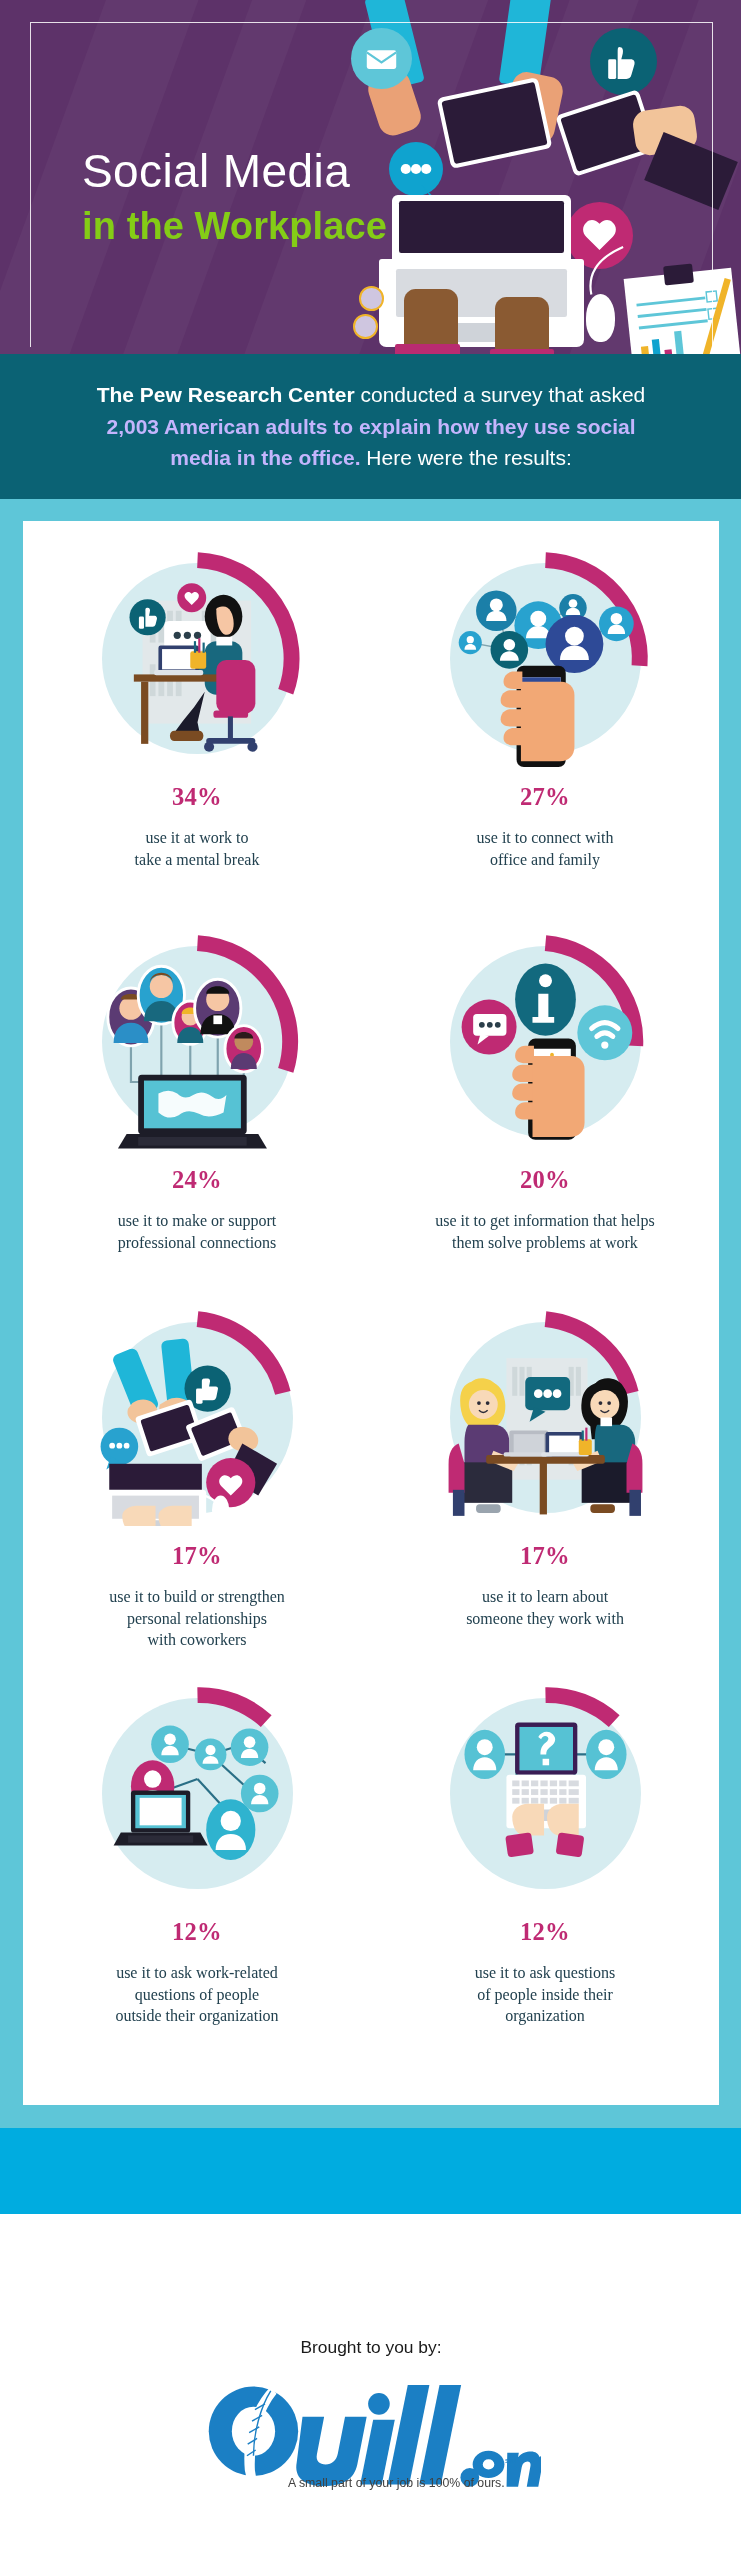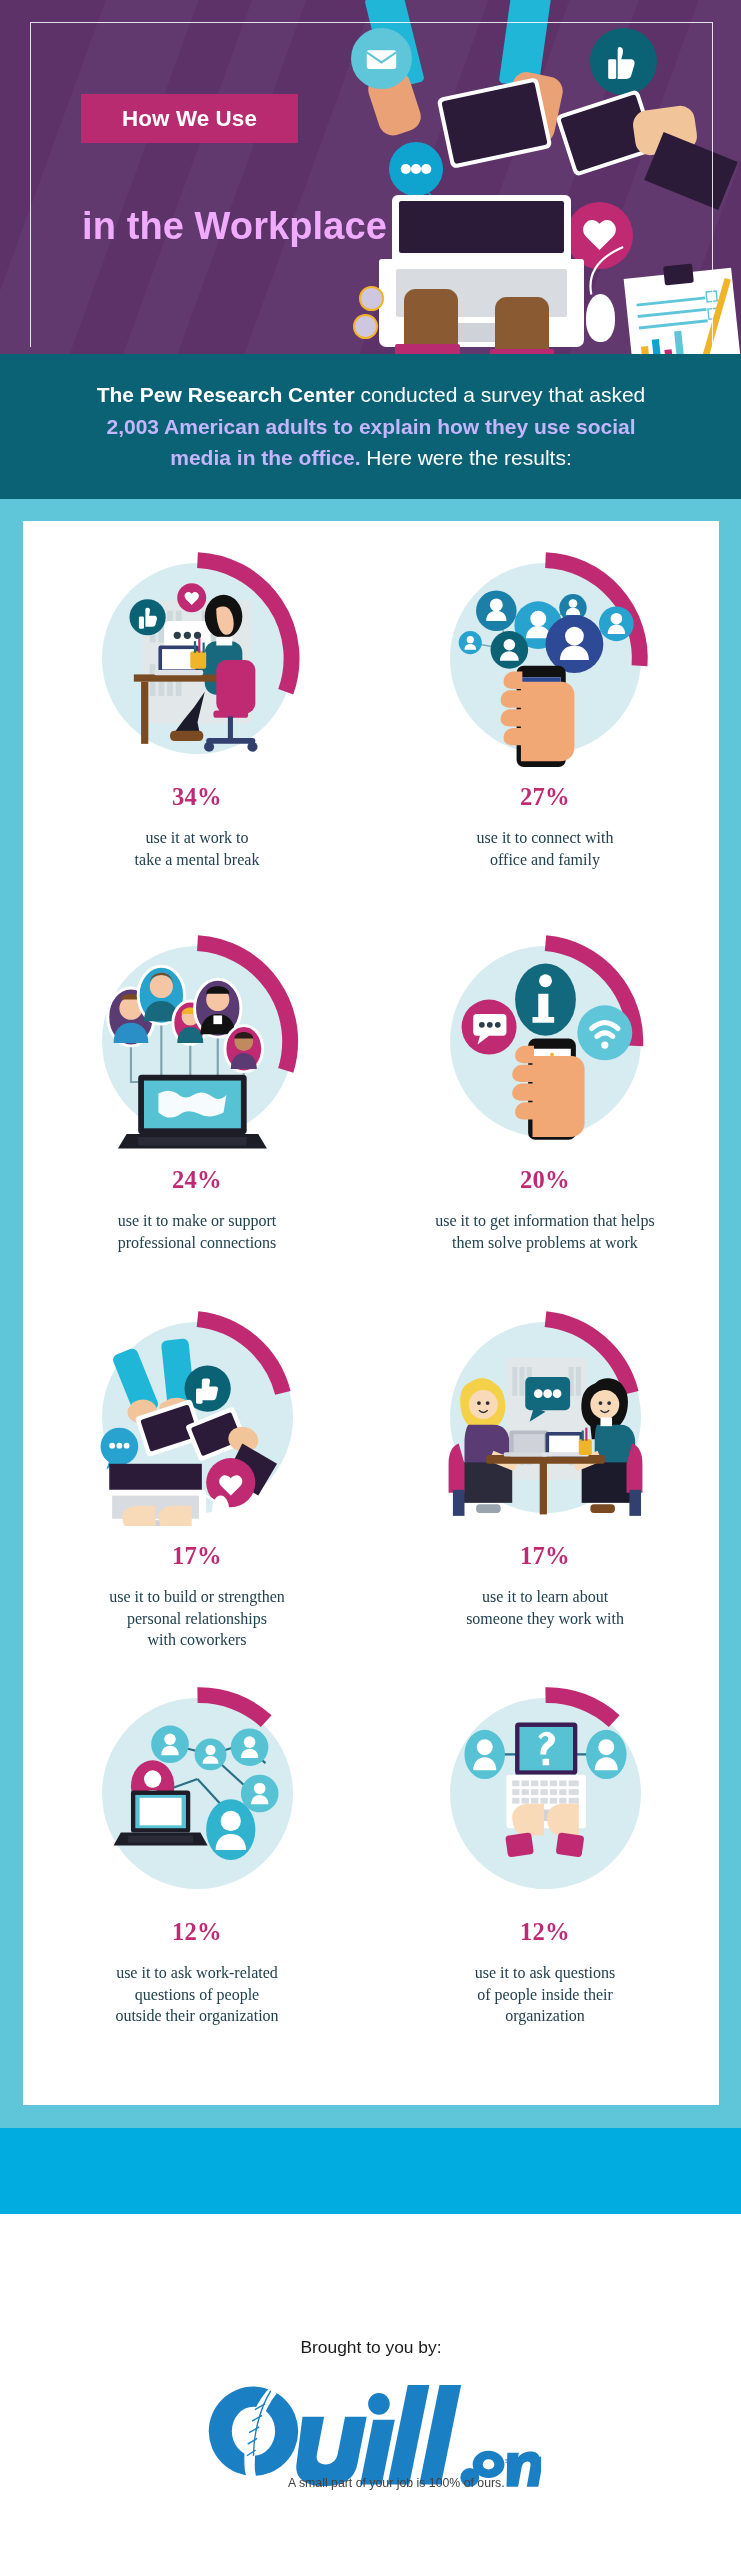--- a/index.html
+++ b/index.html
@@ -21,21 +21,21 @@
     position:absolute; left:30px; top:22px; width:683px; height:325px;
     border:1.4px solid rgba(255,255,255,.85); border-bottom:none;
   }
   .banner{
     position:absolute; left:81px; top:94px; width:217px; height:49px;
     background:#b92b71; display:flex; align-items:center; justify-content:center;
   }
   .banner span{color:#fff;font-size:22.4px;font-weight:bold;letter-spacing:0.1px;}
   .title-1{position:absolute;left:82px;top:148px;color:#fff;font-size:46px;
     font-weight:300;letter-spacing:0.4px;line-height:1;}
-  .title-2{position:absolute;left:82px;top:207px;color:#f0abfc;font-size:38px;
+  .title-2{position:absolute;left:82px;top:207px;color:#84cc16;font-size:38px;
     font-weight:bold;letter-spacing:0.1px;line-height:1;}
 
   
   .hdr-art{position:absolute;left:311px;top:0;width:431px;height:354px;}
   .circ{position:absolute;border-radius:50%;}
   .sleeve{position:absolute;background:#1fb6d8;border-radius:4.3px;}
   .hand{position:absolute;background:#eaa176;border-radius:14.5px;}
   .dev{position:absolute;background:#fff;border-radius:5.8px;}
   .dev i{position:absolute;inset:3.6px;background:#2b1b38;border-radius:2.9px;display:block;}
   .laptop-base{position:absolute;background:#fff;border-radius:2.9px 2.9px 7.2px 7.2px;}
@@ -186,23 +186,21 @@
       <rect x="46" y="104" width="10" height="22" fill="#bf2a73"></rect>
       <rect x="62" y="80" width="10" height="46" fill="#5ec6d8"></rect>
     </svg>
     <svg style="position:absolute;left:391px;top:273px" width="51" height="108" viewBox="0 0 70 150">
       <rect x="16" y="6" width="9" height="110" fill="#f0b429" transform="rotate(16 20 60)"></rect>
     </svg>
   </div>
 
   <div class="hdr-frame"></div>
 
-  <div class="banner">
-    <span>How We Use</span>
-  </div>
+  <div class="title-1">Social Media</div>
   <div class="title-2">in the Workplace</div>
 </div>
 
 <div class="intro">
   <p>
     <b>The Pew Research Center</b><span> conducted a survey that asked </span><span class="y">2,003 American adults to explain how they use social media in the office.</span><span> Here were the results:</span>
   </p>
 </div>
 
 <div class="band">

